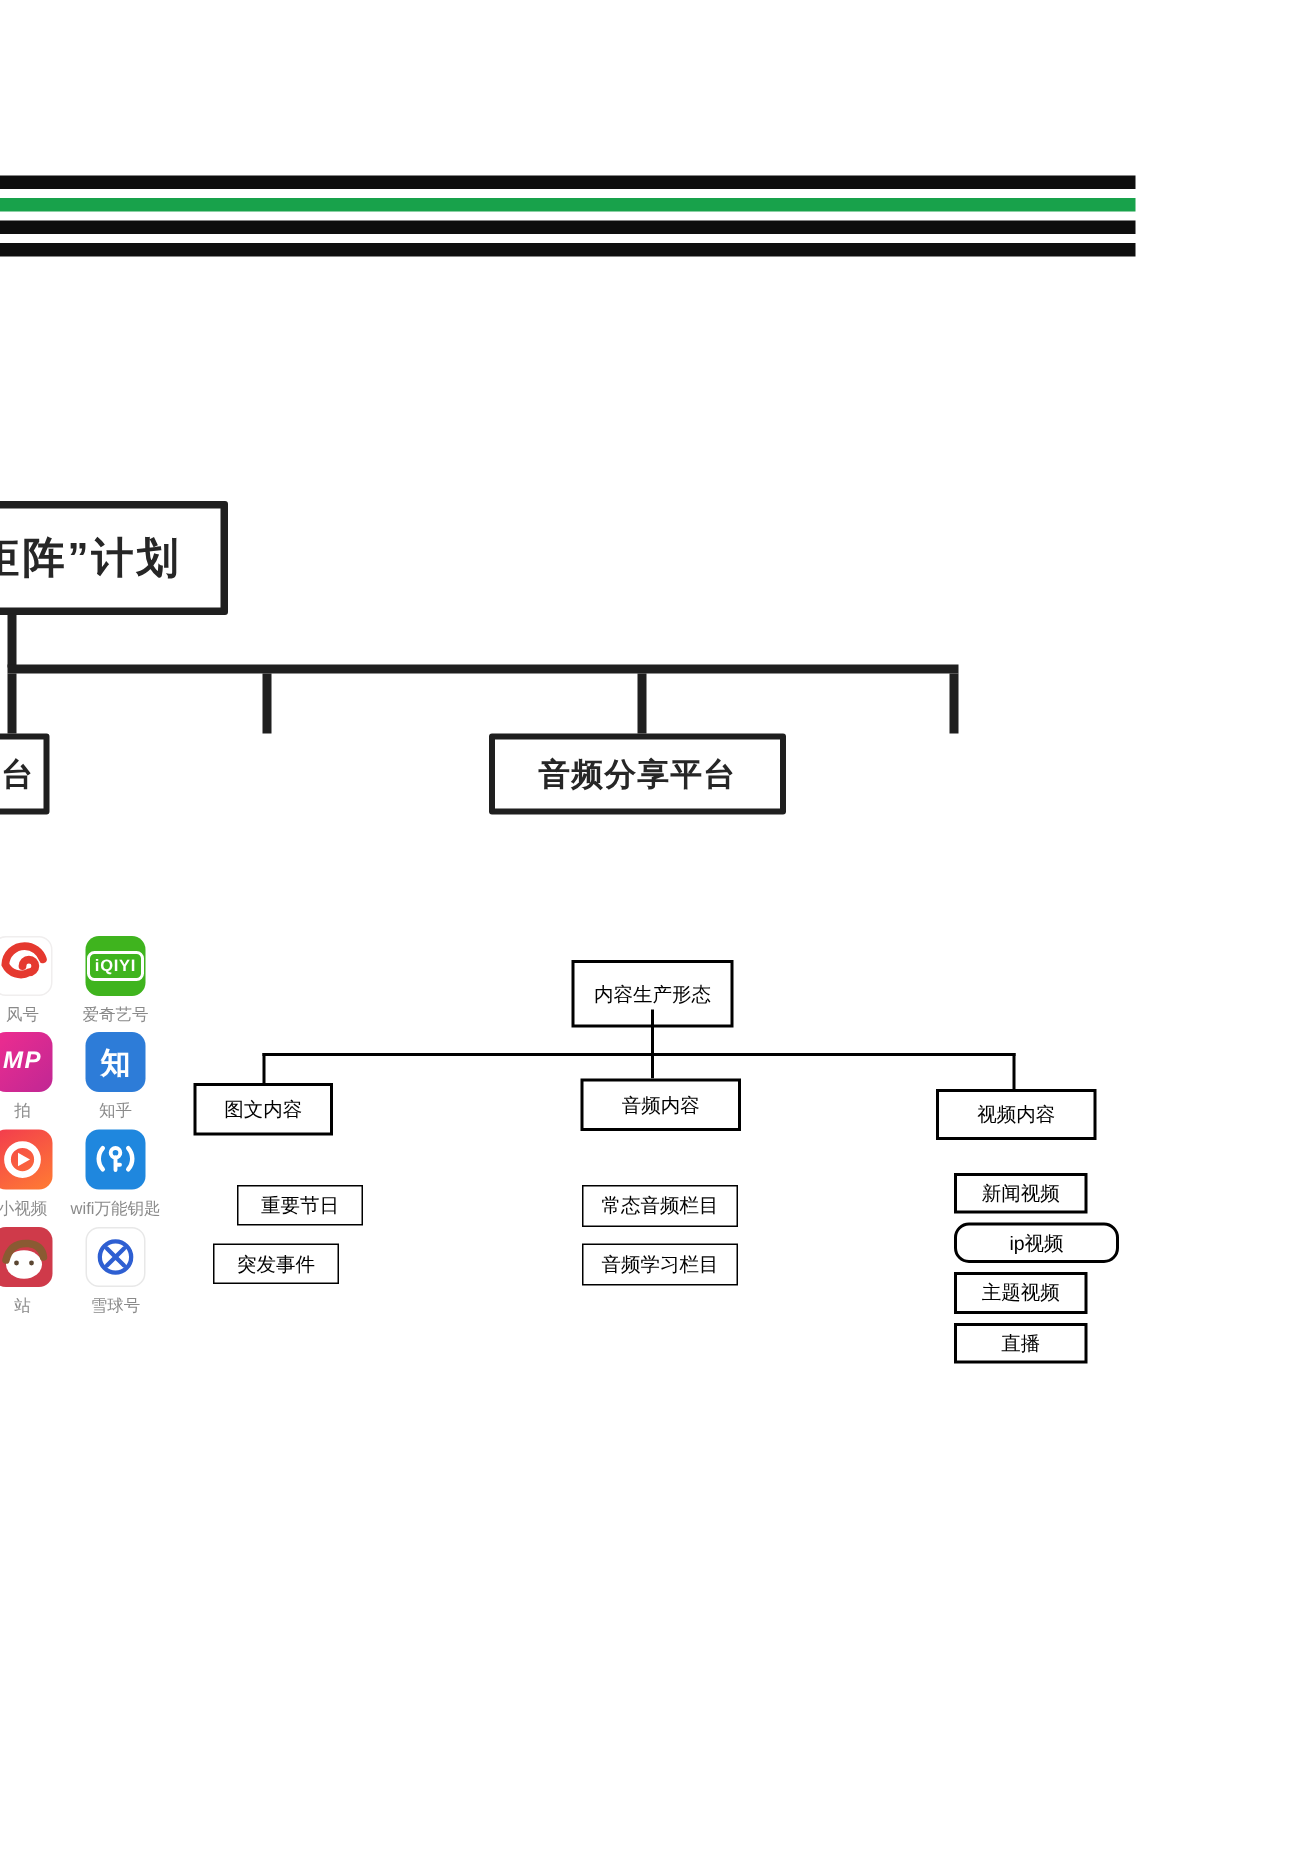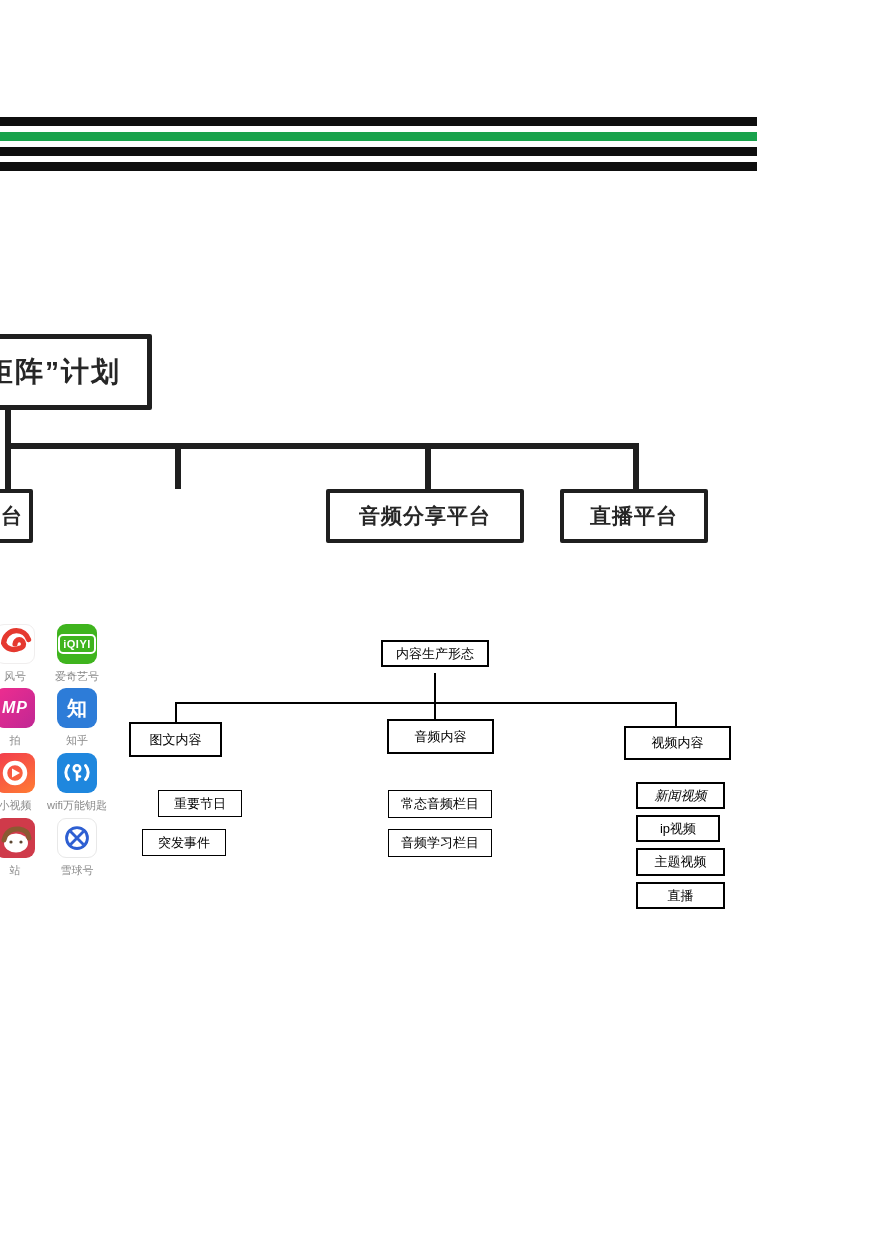--- a/index.html
+++ b/index.html
@@ -60,23 +60,20 @@
   <div class="oline" style="left:175px;top:449px;width:6px;height:40px;"></div>
   <div class="oline" style="left:425px;top:449px;width:6px;height:40px;"></div>
   <div class="oline" style="left:633px;top:449px;width:6px;height:40px;"></div>
 
   <div class="org-box platform clip" style="left:-120px;top:489px;width:153px;height:54px;">
     <span>台</span>
   </div>
   <div class="org-box platform" style="left:326px;top:489px;width:198px;height:54px;">
     <span>音频分享平台</span>
   </div>
-  <div class="org-box platform" style="left:560px;top:489px;width:148px;height:54px;">
-    <span>直播平台</span>
-  </div>
 
   <div>
 
     <div class="app-icon ic-dafeng" style="left:-5px;top:624px;">
       <svg viewBox="0 0 40 40" width="40" height="40">
         <path d="M20 20 a4.5 4.5 0 1 1 4.5 4.5 A12 12 0 0 1 8 19 A13.5 13.5 0 0 1 21.5 6 a13.5 13.5 0 0 1 12.8 9.3" fill="none" stroke="#e5392f" stroke-width="5.5" stroke-linecap="round"></path>
       </svg>
     </div>
     <div class="app-label" style="left:-45px;top:669px;">风号</div>
 
@@ -125,21 +122,21 @@
 
     <div class="app-icon ic-xueqiu" style="left:57px;top:818px;">
       <svg viewBox="0 0 40 40" width="40" height="40">
         <circle cx="20" cy="20" r="11" fill="none" stroke="#2e5fd2" stroke-width="3"></circle>
         <path d="M14 14 L26 26 M26 14 L14 26" stroke="#2e5fd2" stroke-width="3" stroke-linecap="round"></path>
       </svg>
     </div>
     <div class="app-label" style="left:17px;top:863px;">雪球号</div>
   </div>
 
-  <div class="flow-box" style="left:381px;top:640px;width:108px;height:27px;">
+  <div class="flow-box" style="left:381px;top:640px;width:108px;height:45px;">
     <span>内容生产形态</span>
   </div>
 
   <div class="fline" style="left:434px;top:673px;width:2px;height:30px;"></div>
   <div class="fline" style="left:175px;top:702px;width:502px;height:2px;"></div>
   <div class="fline" style="left:175px;top:702px;width:2px;height:20px;"></div>
   <div class="fline" style="left:434px;top:702px;width:2px;height:17px;"></div>
   <div class="fline" style="left:675px;top:702px;width:2px;height:24px;"></div>
 
   <div class="flow-box" style="left:129px;top:722px;width:93px;height:35px;">
@@ -159,24 +156,24 @@
     <span>突发事件</span>
   </div>
 
   <div class="flow-box thin" style="left:388px;top:790px;width:104px;height:28px;">
     <span>常态音频栏目</span>
   </div>
   <div class="flow-box thin" style="left:388px;top:829px;width:104px;height:28px;">
     <span>音频学习栏目</span>
   </div>
 
-  <div class="flow-box" style="left:636px;top:782px;width:89px;height:27px;font-style:italic;">
+  <div class="flow-box" style="left:636px;top:782px;width:89px;height:27px;">
     <span>新闻视频</span>
   </div>
-  <div class="flow-box" style="left:636px;top:815px;width:84px;height:27px;">
+  <div class="flow-box" style="left:636px;top:815px;width:110px;height:27px;border-radius:10px;">
     <span>ip视频</span>
   </div>
   <div class="flow-box" style="left:636px;top:848px;width:89px;height:28px;">
     <span>主题视频</span>
   </div>
   <div class="flow-box" style="left:636px;top:882px;width:89px;height:27px;">
     <span>直播</span>
   </div>
 
 </div>

